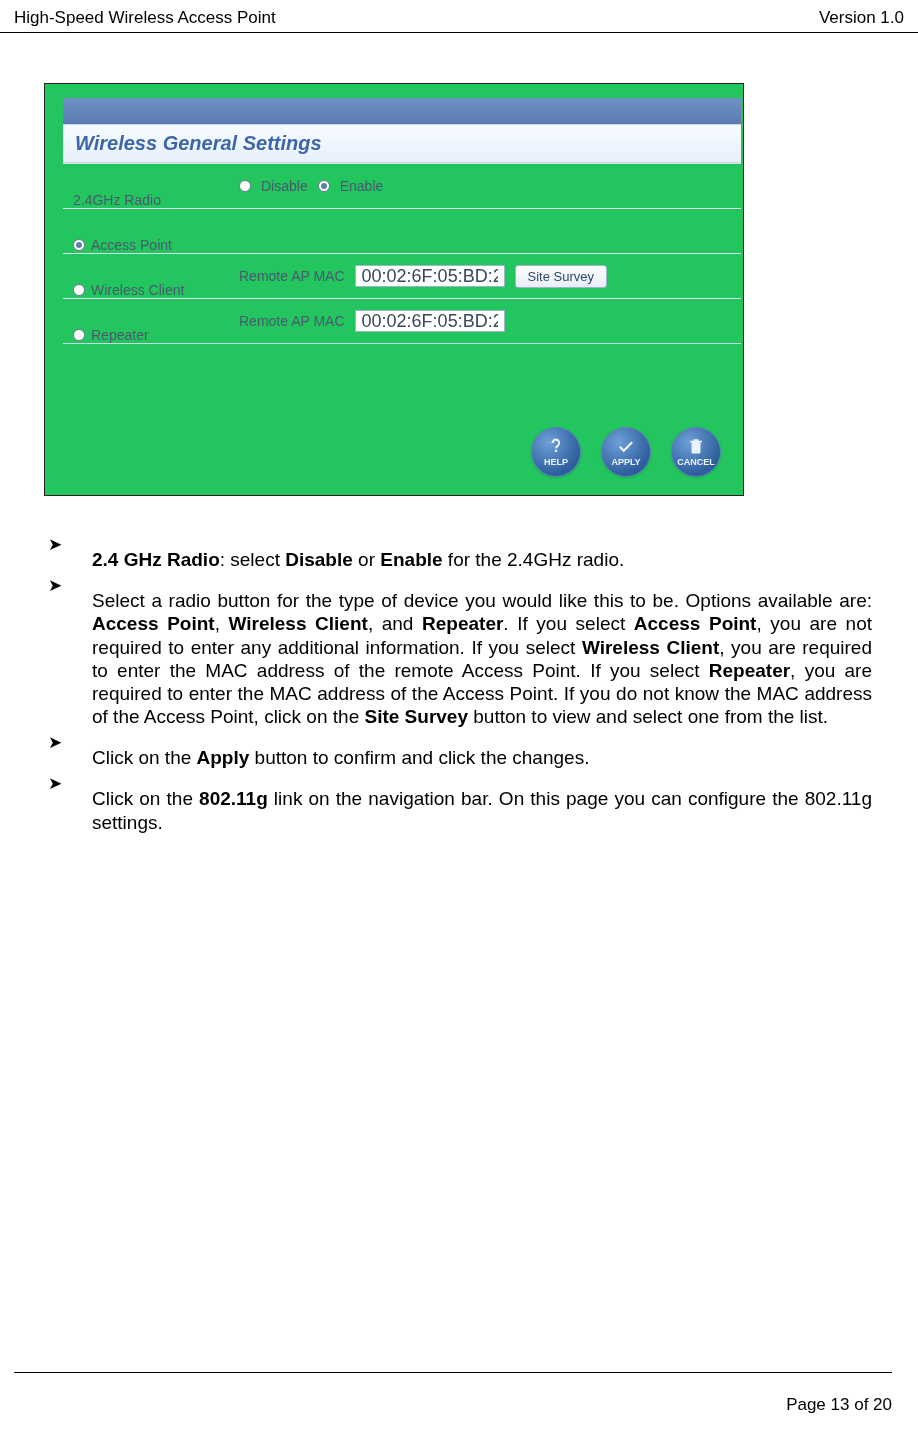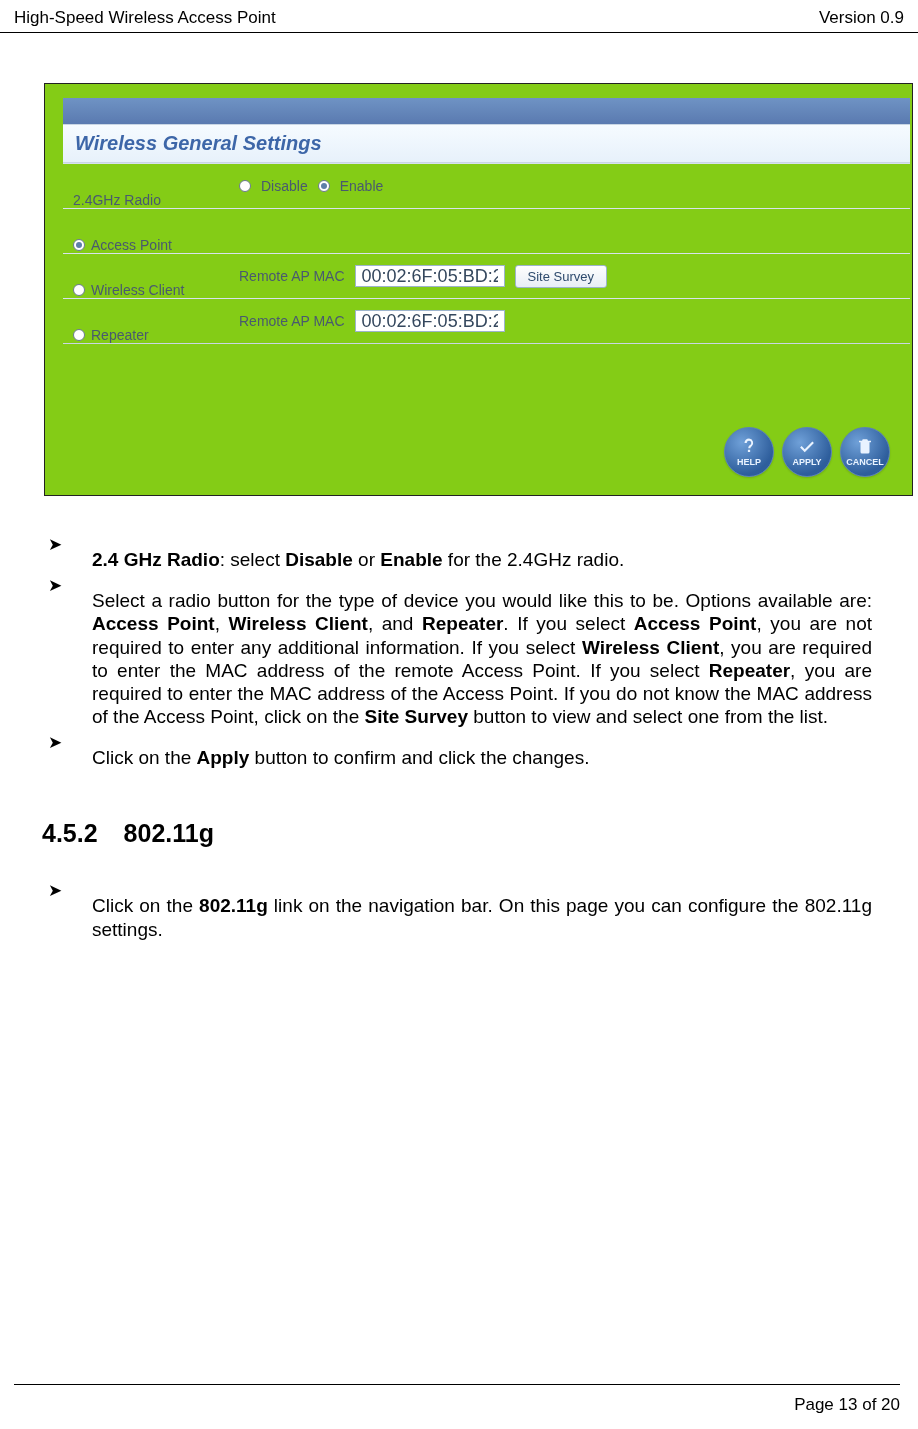--- a/index.html
+++ b/index.html
@@ -16,24 +16,24 @@
       display: flex;
       justify-content: space-between;
       padding: 8px 14px 4px;
       border-bottom: 1px solid #000;
       font-size: 17px;
     }
     .content { padding: 50px 40px 0 40px; }
 
     .panel-wrap {
       border: 1px solid #222;
-      width: 869px;
+      width: 700px;
       height: 413px;
       margin-left: 4px;
-      background: #84cc16;
+      background: #22c55e;
       padding: 14px 2px 0 18px;
       position: relative;
     }
     .panel { border-bottom: 1px solid #c9d6e4; }
     .title-strip {
       height: 26px;
       background: linear-gradient(#6f93c4, #5a7ab0);
     }
     .panel-title {
       background: linear-gradient(#f6fbff, #e7f1fb);
@@ -87,21 +87,21 @@
       height: 23px; padding: 0 12px;
       font-size: 13px; color: #2e4a6d;
       border-radius: 3px;
       cursor: pointer;
     }
     .round-buttons {
       position: absolute;
       right: 22px;
       bottom: 18px;
       display: flex;
-      gap: 8px;
+      gap: 20px;
     }
     .roundbtn {
       width: 50px; height: 50px; border-radius: 50%;
       background: radial-gradient(circle at 35% 30%, #6fa0d8, #2e5e9c 70%);
       color: #e9f3ff;
       font-size: 9px; font-weight: bold;
       display: flex; flex-direction: column; align-items: center; justify-content: center;
       gap: 2px;
       border: 1px solid #5b82b8;
       box-shadow: 0 1px 2px rgba(0,0,0,.15);
@@ -131,33 +131,33 @@
       font-weight: bold;
       display: flex;
       gap: 26px;
     }
 
     .bullets2 { margin: 0 6px 0 8px; }
 
     .page-footer {
       position: absolute;
       bottom: 14px;
-      left: 14px; right: 18px;
+      left: 14px; right: 26px;
       border-top: 1px solid #000;
-      padding-top: 10px;
+      padding-top: 22px;
       text-align: right;
       font-size: 17px;
     }
   </style>
 </head>
 <body>
 
 <div class="page-header">
   <span>High-Speed Wireless Access Point</span>
-  <span>Version 0.9</span>
+  <span>Version 1.0</span>
 </div>
 
 <div class="content">
 
   <div class="panel-wrap">
     <div class="panel">
       <div class="title-strip"></div>
       <div class="panel-title">Wireless General Settings</div>
 
       <div class="row">
@@ -238,24 +238,20 @@
       </span>
     </li>
     <li>
       <span class="bullet-marker">➤</span>
       <span class="bullet-body">
         <span>Click on the </span><b>Apply</b><span> button to confirm and click the changes.</span>
       </span>
     </li>
   </ul>
 
-  <div class="section-h">
-    <span>4.5.2</span>
-    <span>802.11g</span>
-  </div>
 
   <ul class="bullets bullets2">
     <li>
       <span class="bullet-marker">➤</span>
       <span class="bullet-body">
         <span>Click on the </span><b>802.11g</b><span> link on the navigation bar.  On this page you can configure the 802.11g settings.</span>
       </span>
     </li>
   </ul>
 

